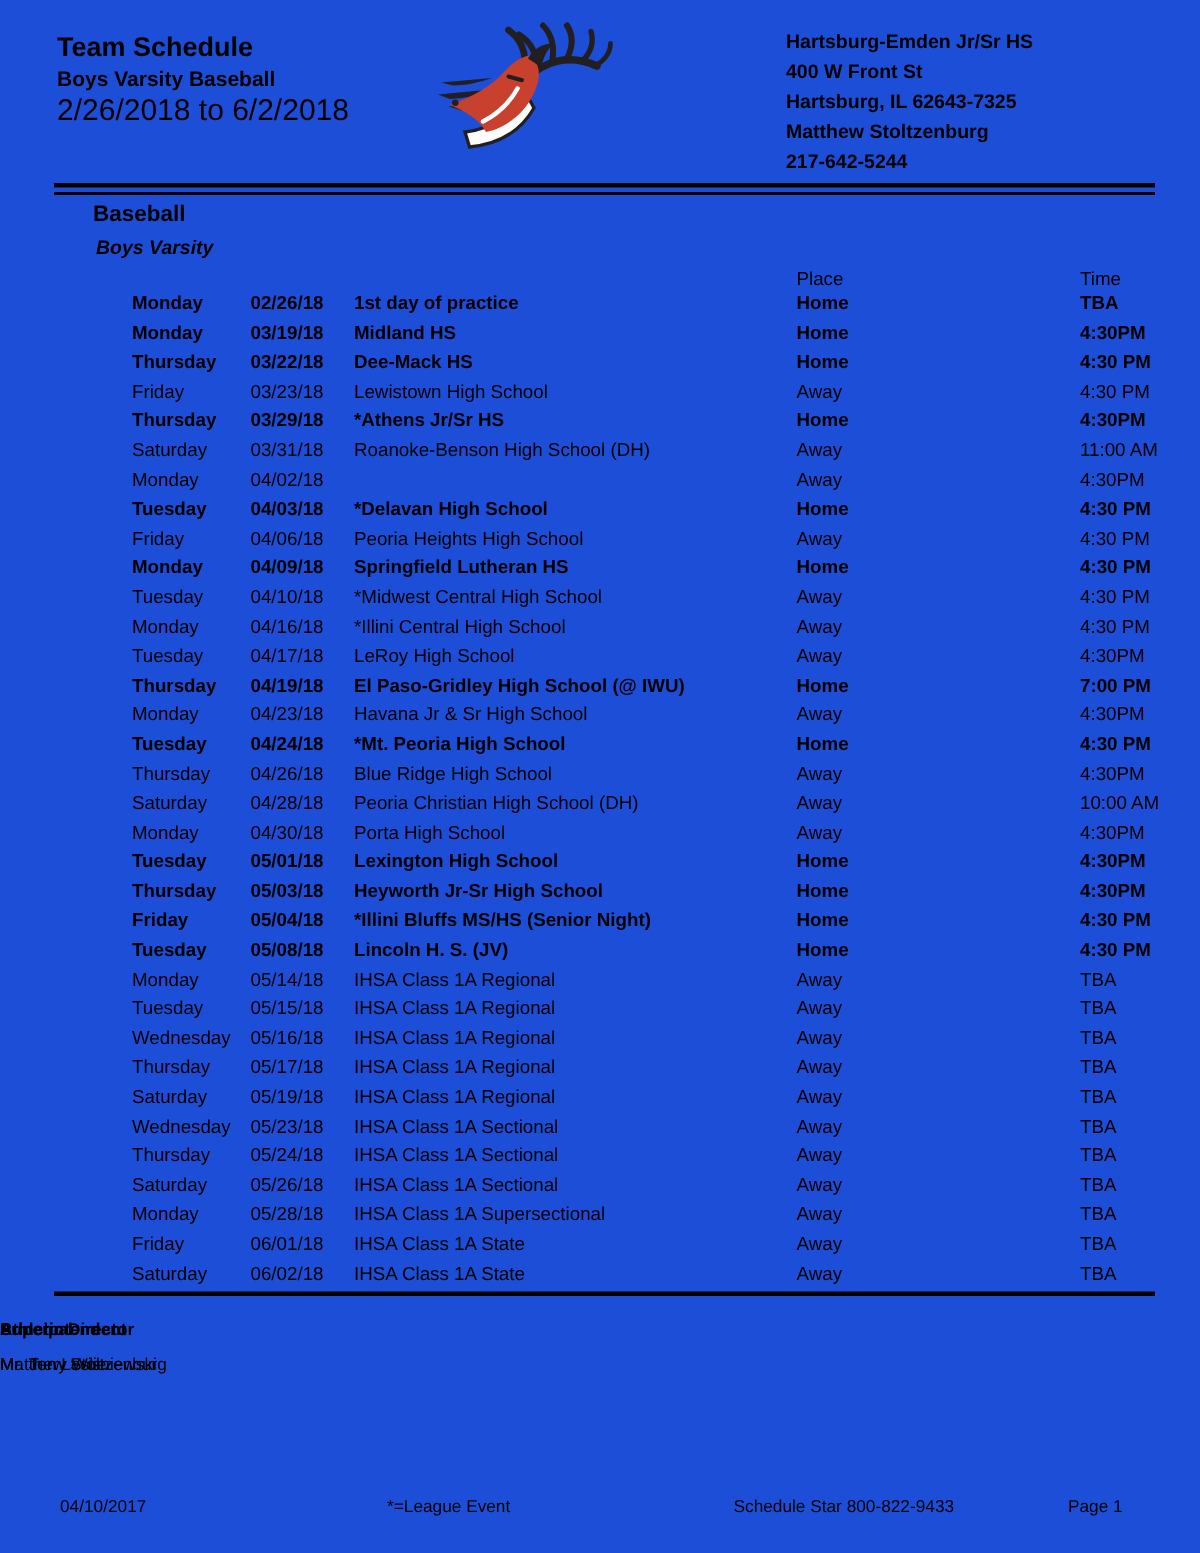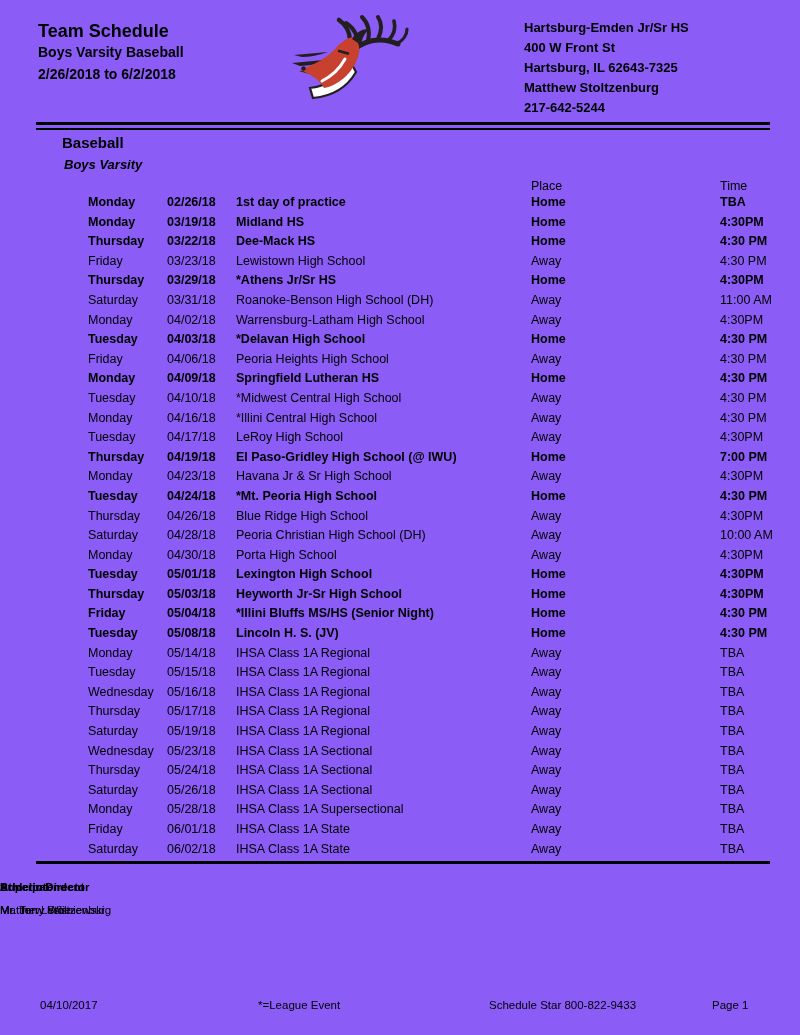--- a/index.html
+++ b/index.html
@@ -1,29 +1,29 @@
 <!DOCTYPE html>
 <html><head>
 <meta charset="utf-8">
 <style>
   html,body{margin:0;padding:0;background:#e9e9e9;}
   .page{
     position:relative;
     width:800px;height:1035px;
-    background:#8b5cf6;
+    background:#1d4ed8;
     font-family:"Liberation Sans","DejaVu Sans",sans-serif;
     color:#000;
     overflow:hidden;
     margin:0 auto;
   }
   
   .hdr-left{position:absolute;left:38px;top:20px;}
   .hdr-title{font-size:18px;font-weight:bold;line-height:22px;}
   .hdr-sub{font-size:14px;font-weight:bold;line-height:20px;}
-  .hdr-range{font-size:14px;font-weight:bold;line-height:20px;margin-top:2px;}
+  .hdr-range{font-size:20px;font-weight:normal;line-height:20px;margin-top:2px;}
   .hdr-logo{position:absolute;left:292px;top:8px;width:130px;height:92px;}
   .hdr-right{position:absolute;left:524px;top:18px;font-size:13px;font-weight:bold;line-height:20px;}
   .hdr-right div{white-space:nowrap;}
   
   .double-rule{
     position:absolute;left:36px;top:122px;width:734px;height:3px;
     border-top:3px solid #000;border-bottom:2px solid #000;
   }
   .bottom-rule{position:absolute;left:36px;top:861px;width:734px;height:0;border-top:3px solid #000;}
   
@@ -151,21 +151,20 @@
         <div class="row">
     <span class="c-day">Saturday</span>
     <span class="c-date">03/31/18</span>
     <span class="c-event">Roanoke-Benson High School (DH)</span>
     <span class="c-place">Away</span>
     <span class="c-time">11:00 AM</span>
   </div>
         <div class="row">
     <span class="c-day">Monday</span>
     <span class="c-date">04/02/18</span>
-    <span class="c-event">Warrensburg-Latham High School</span>
     <span class="c-place">Away</span>
     <span class="c-time">4:30PM</span>
   </div>
         <div class="row home">
     <span class="c-day">Tuesday</span>
     <span class="c-date">04/03/18</span>
     <span class="c-event">*Delavan High School</span>
     <span class="c-place">Home</span>
     <span class="c-time">4:30 PM</span>
   </div>

